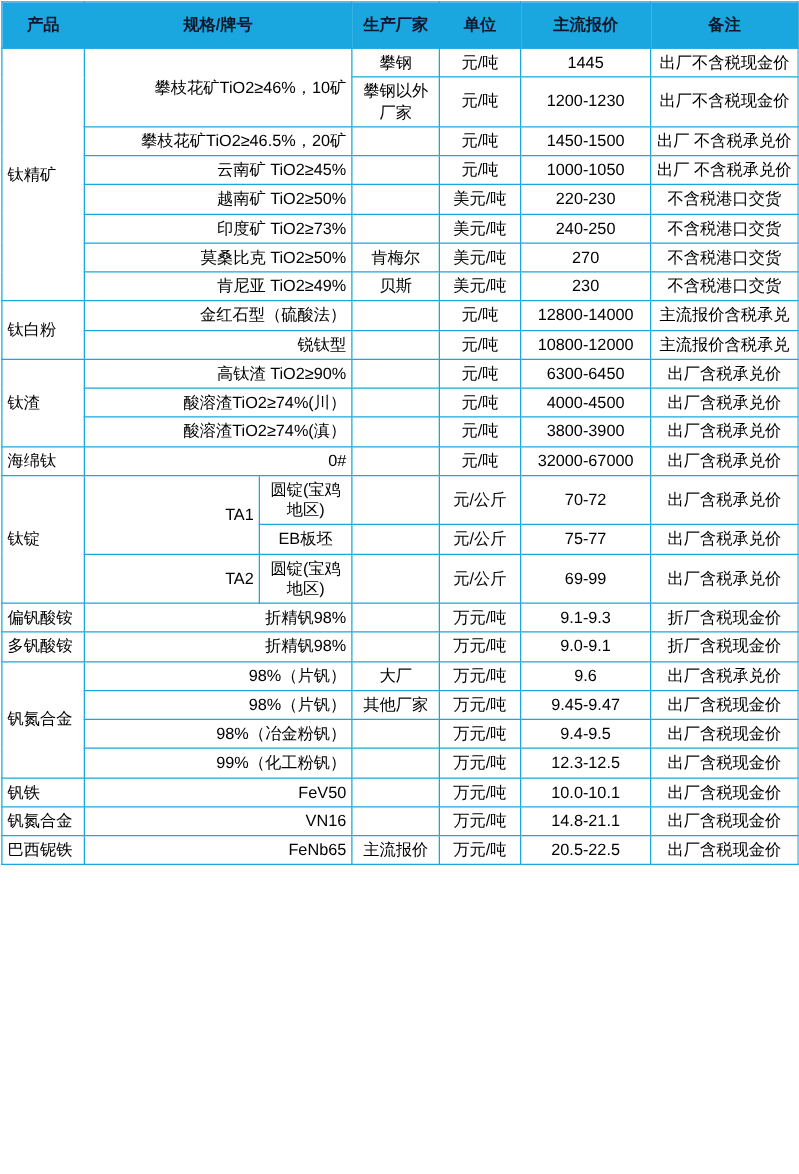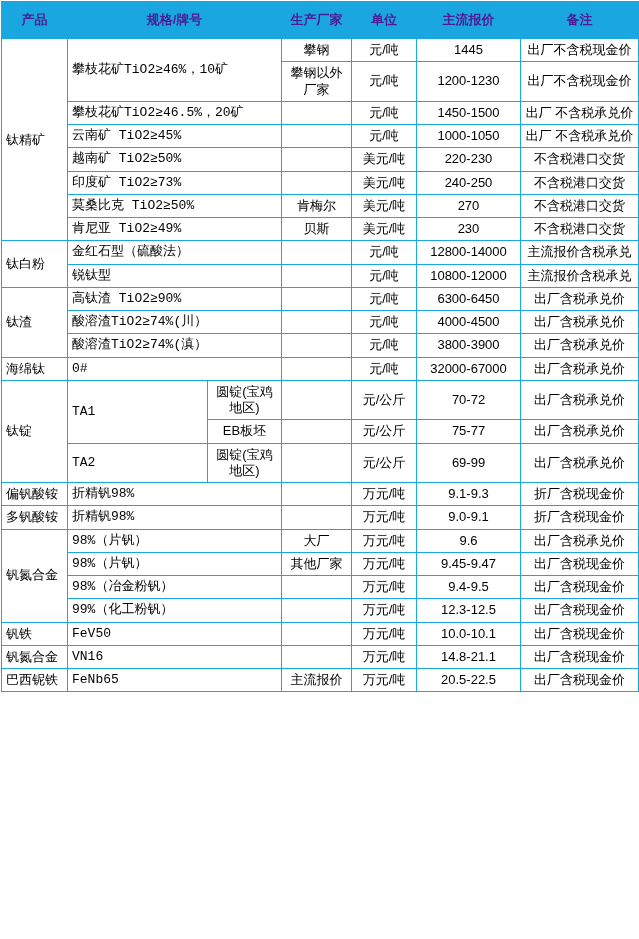--- a/index.html
+++ b/index.html
@@ -27,29 +27,29 @@
   table.price-table td, table.price-table th {
     border: 1px solid #1aa7e0;
     font-size: 13px;
     padding: 3px 4px;
     line-height: 1.25;
     vertical-align: middle;
     word-break: break-all;
   }
   thead th {
     background: #1aa7e0;
-    color: #4c1d95;
+    color: #0f172a;
     font-weight: bold;
     text-align: center;
     height: 30px;
     font-size: 14px;
     border: 1px solid #1aa7e0;
   }
   td.center { text-align: center; }
-  td.left { text-align: left; font-family: Liberation Mono, monospace; }
+  td.left { text-align: right; }
   td.cat {
     text-align: left;
     font-weight: normal;
   }
   col.c0 { width: 66px; }
   col.c1 { width: 140px; }
   col.c2 { width: 74px; }
   col.c3 { width: 70px; }
   col.c4 { width: 65px; }
   col.c5 { width: 104px; }

